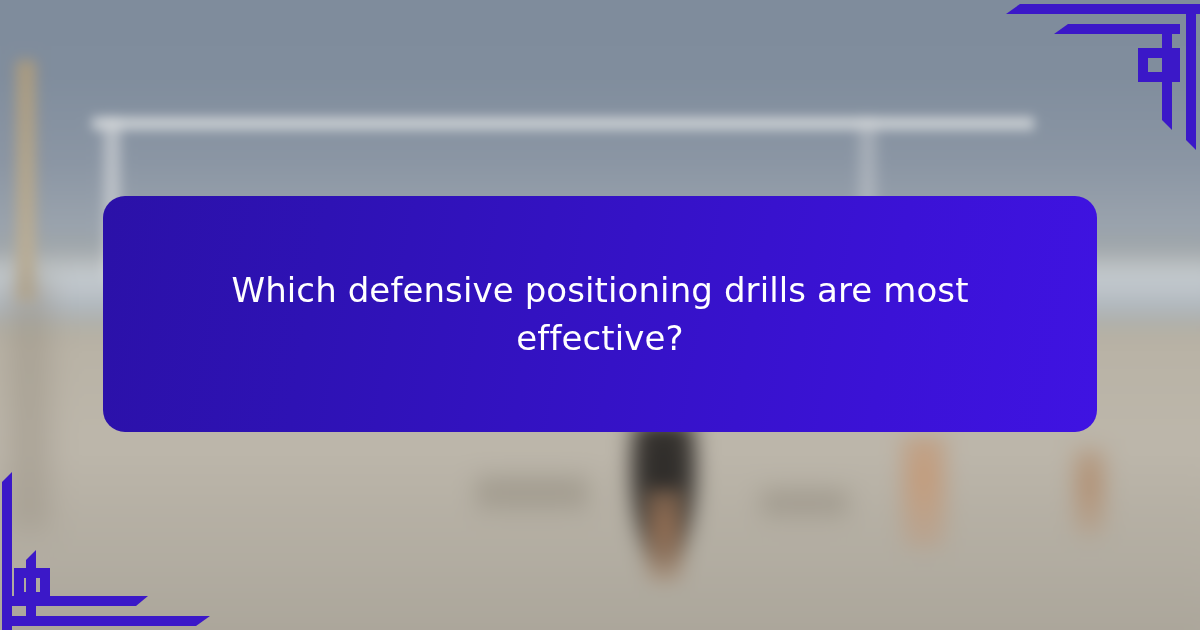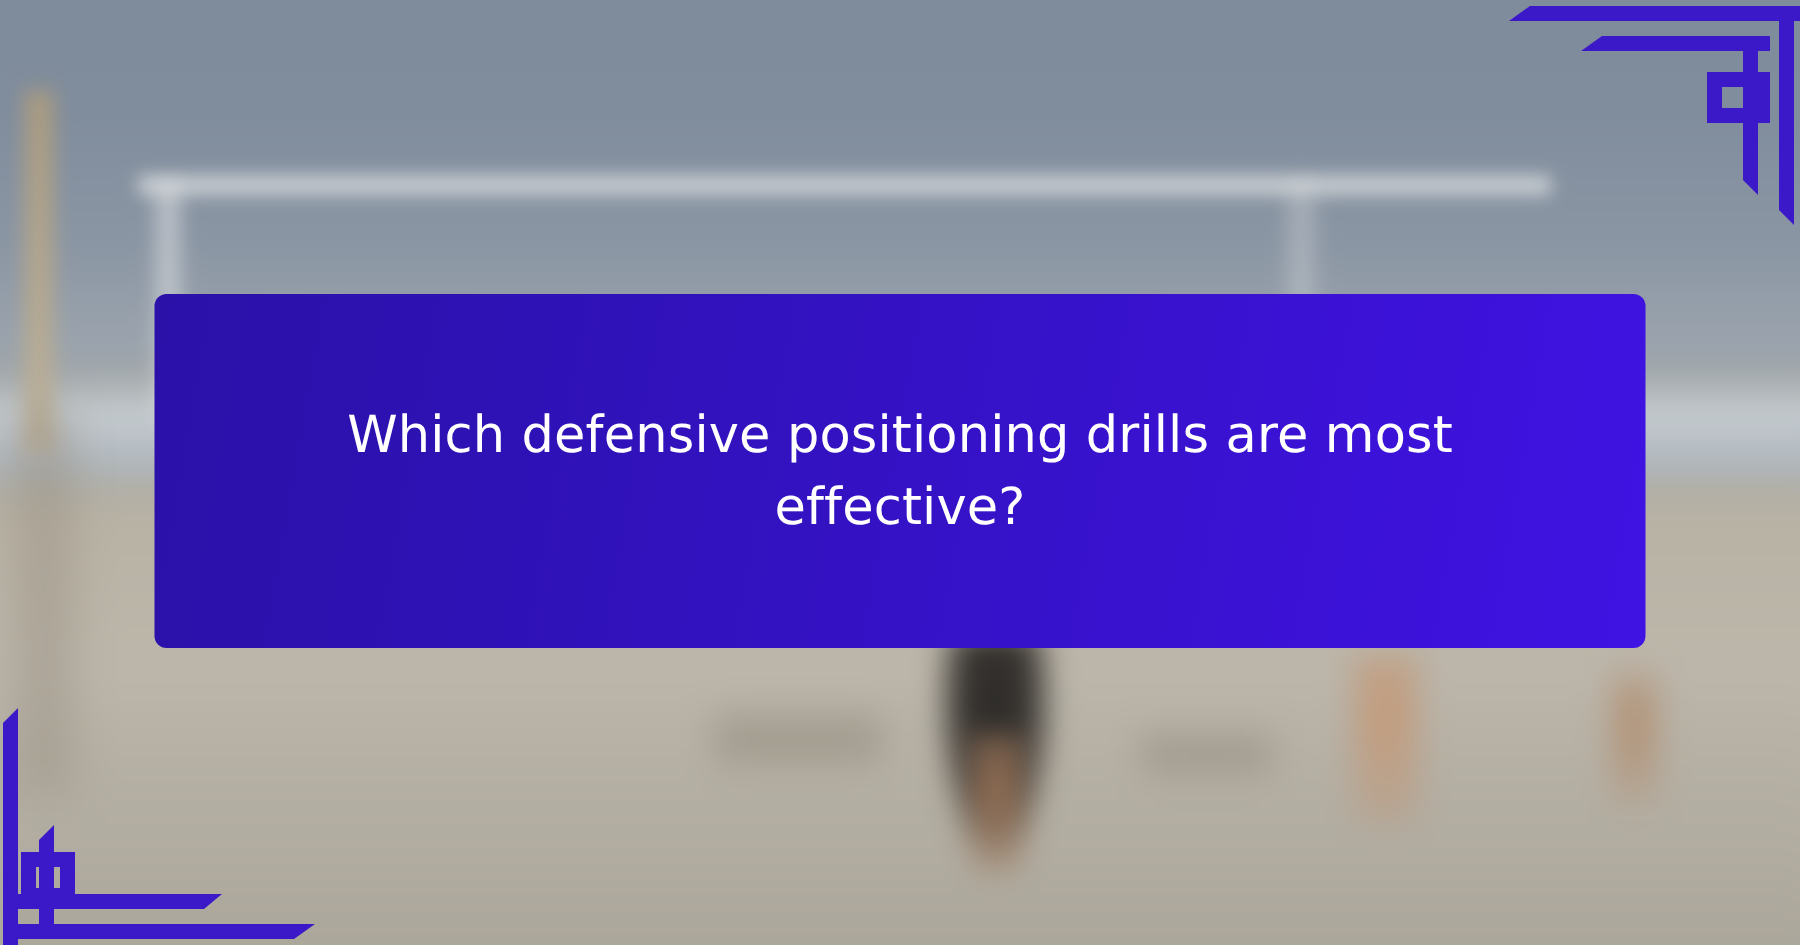--- a/index.html
+++ b/index.html
@@ -121,21 +121,21 @@
   
   .deco { position:absolute; pointer-events:none; }
   .deco-tr { right:0; top:0; width:220px; height:150px; }
   .deco-bl { left:0; bottom:0; width:220px; height:160px; }
 
   
   .card {
     position:absolute;
     left:103px; top:196px;
     width:994px; height:236px;
-    border-radius:8px;
+    border-radius:22px;
     background:linear-gradient(100deg, #2b11a8 0%, #2e12b4 22%, #3512c6 52%, #3b12d6 78%, #3f13e2 100%);
     display:flex;
     align-items:center;
     justify-content:center;
     padding:22px 64px;
   }
   .card-title {
     color:#ffffff;
     font-size:34px;
     line-height:1.42;

